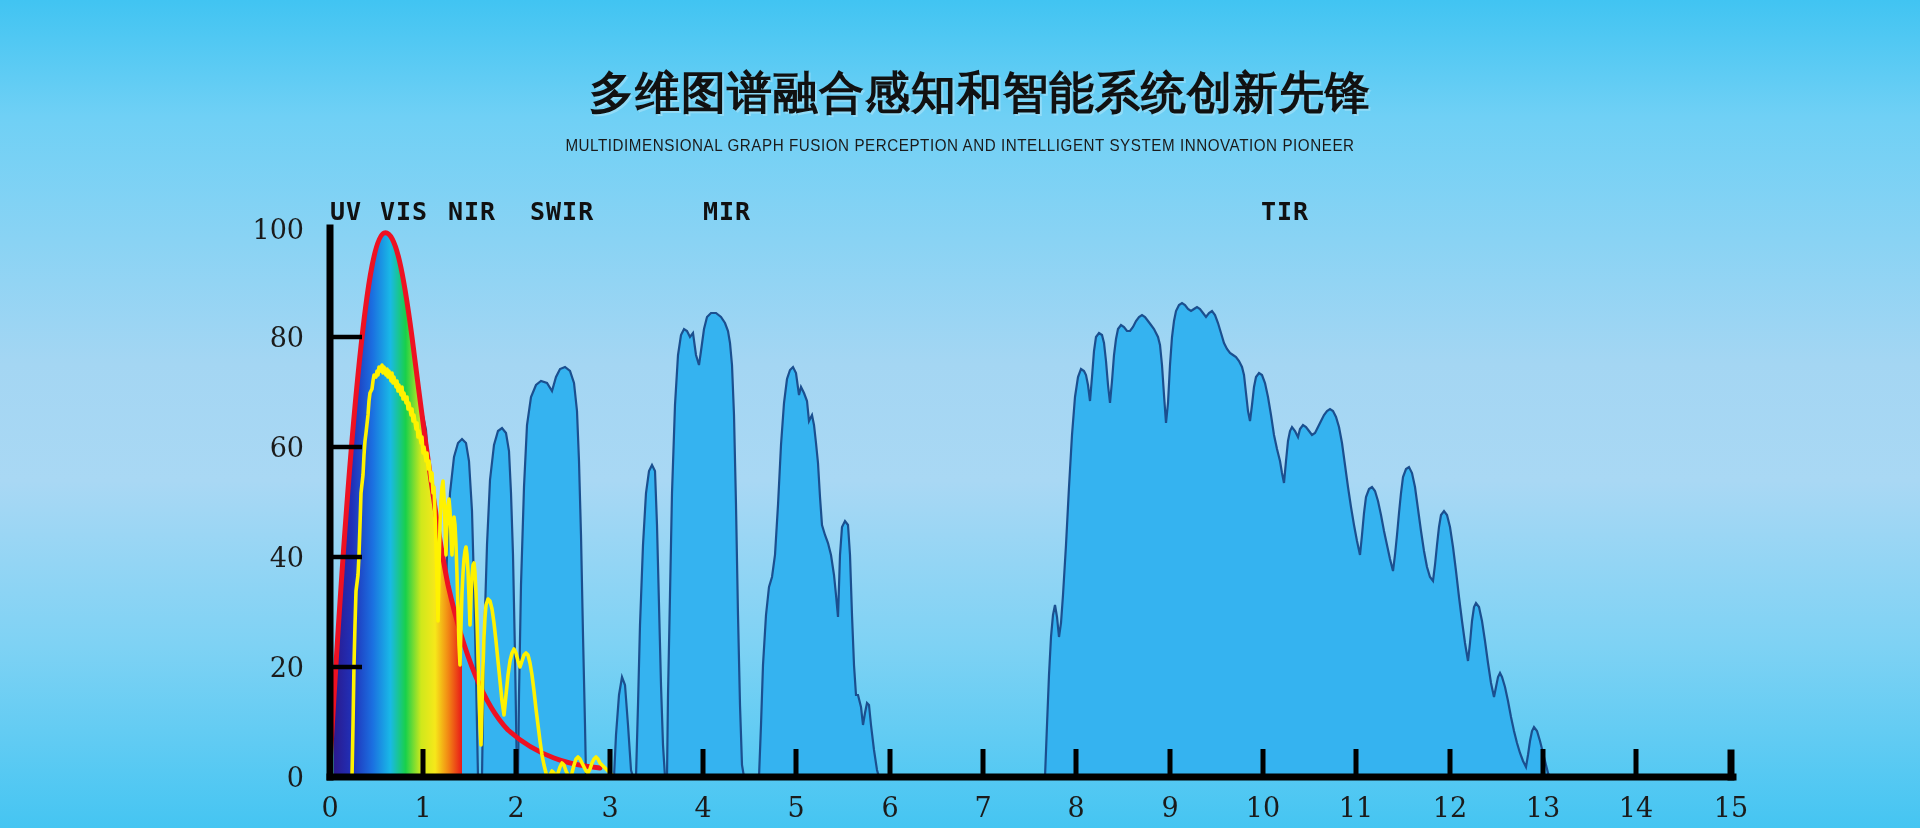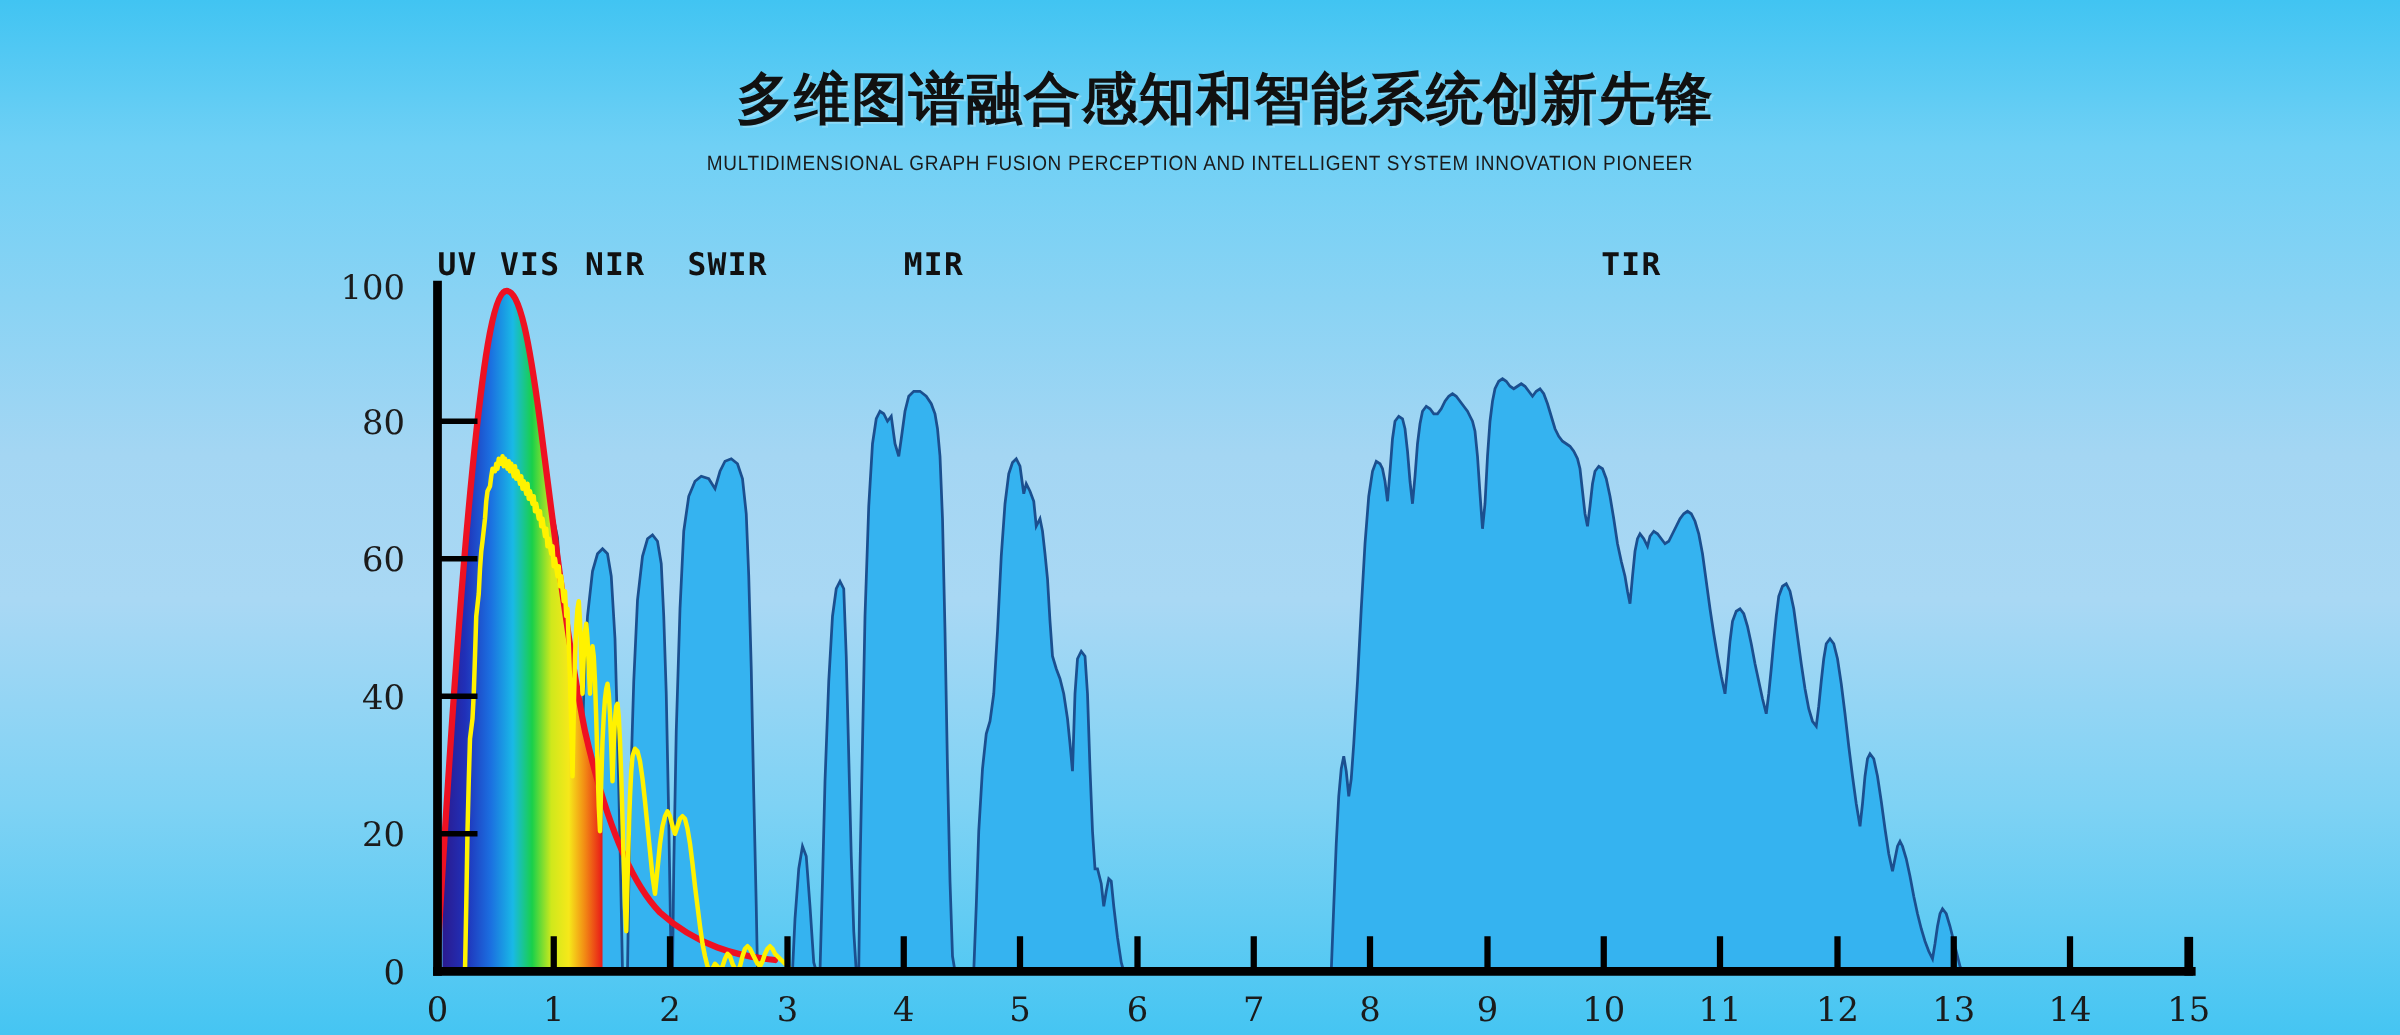--- a/index.html
+++ b/index.html
@@ -18,36 +18,36 @@
   }
   #banner{position:absolute;inset:0;}
 
   .title-block{
     position:absolute;left:0;right:0;top:52px;text-align:center;
     pointer-events:none;
   }
   .main-title{
     font-family:"DejaVu Sans","Liberation Sans",sans-serif;
     font-size:45px;font-weight:bold;color:#111111;
-    letter-spacing:1px;line-height:1.1;margin:2px;
+    letter-spacing:1px;line-height:1.1;margin:16px;
     text-shadow:2px 2px 0 rgba(255,255,255,.25);
     padding-left:40px;
   }
   .sub-title{
     margin:18px 0 0 0;
     font-family:"Liberation Sans",sans-serif;
     font-size:16.5px;font-weight:400;color:#1a1a1a;
     letter-spacing:.6px;
     transform:scaleX(.92);
   }
 
   
   #plot{
     position:absolute;
-    left:338px;top:225px;
+    left:318px;top:225px;
     width:1420px;height:565px;
   }
   #plot svg{display:block;width:100%;height:100%;overflow:visible;}
 
   .band-label{
     font-family:"DejaVu Sans Mono","Liberation Mono",monospace;
     font-size:25px;font-weight:bold;fill:#111111;
     letter-spacing:1px;
   }
   .axis-num{

